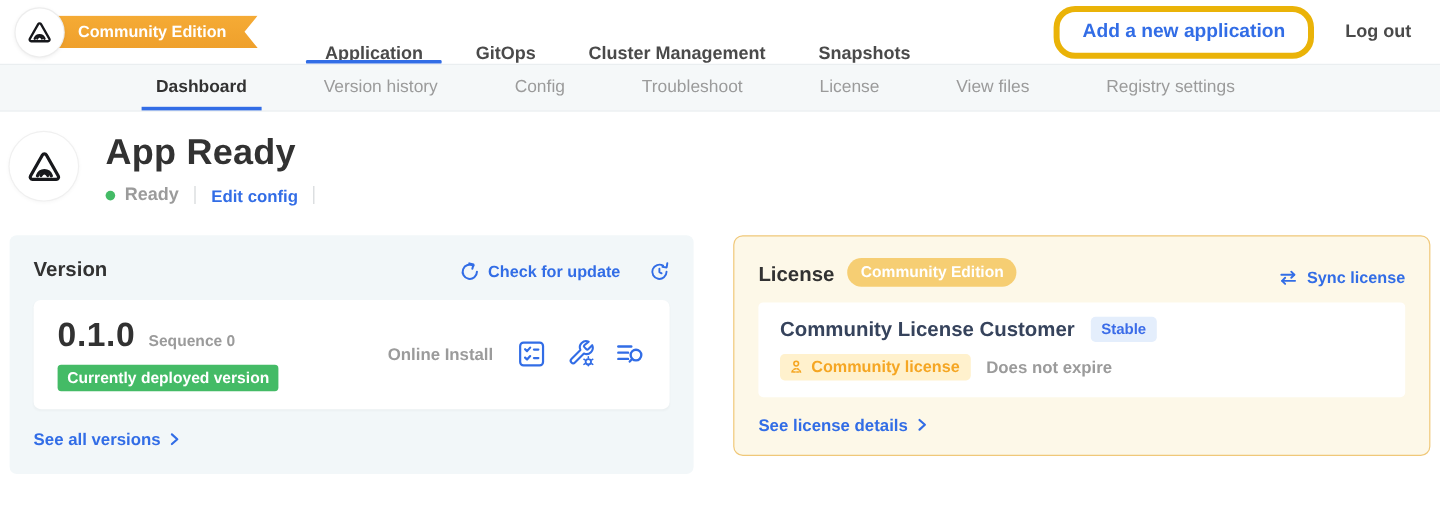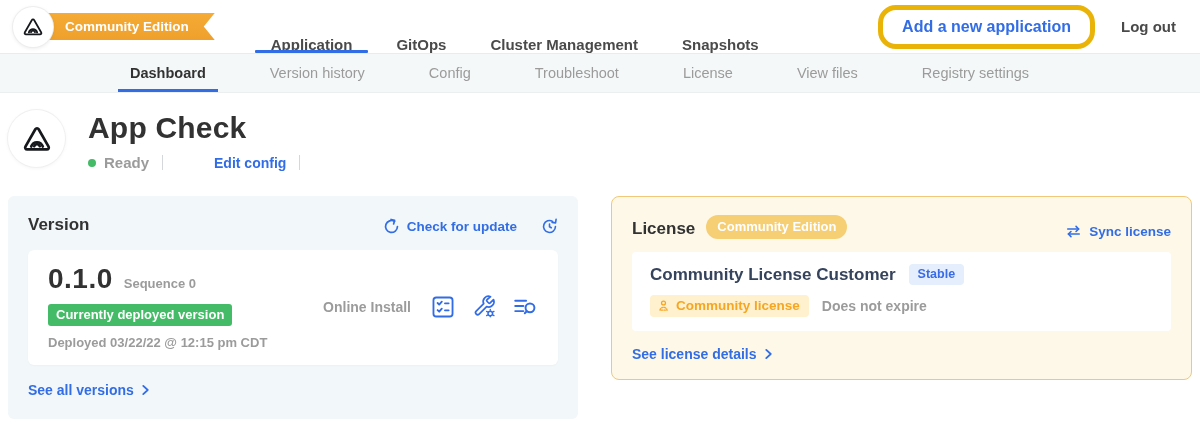--- a/index.html
+++ b/index.html
@@ -34,21 +34,21 @@
   .app-header { display: flex; align-items: flex-start; }
   .app-avatar { width: 57px; height: 57px; border-radius: 50%; background: #fff; box-shadow: 0 0 0 1px #f0f0f0, 0 1px 4px rgba(0,0,0,.06);
                 display: flex; align-items: center; justify-content: center; flex-shrink: 0; }
   .app-title-block { margin-left: 23px; padding-top: 1px; }
   .app-title { font-size: 30px; font-weight: bold; color: #323232; letter-spacing: .2px; }
   .app-status-row { display: flex; align-items: center; margin-top: 9px; }
   .status-dot { width: 8px; height: 8px; border-radius: 50%; background: #44bb66; }
   .status-text { margin-left: 8px; font-size: 15px; color: #9b9b9b; font-weight: 600; }
   .vdiv { width: 1px; height: 15px; background: #d4d8da; margin: 0 13px; }
   .link { color: #326de6; font-weight: bold; cursor: pointer; text-decoration: none; }
-  .edit-config { font-size: 14px; margin-left: 38px; }
+  .edit-config { font-size: 14px; }
 
   
   .cards { display: flex; gap: 33px; margin-top: 25px; align-items: flex-start; }
 
   .version-card { width: 570px; background: #f2f7f9; border-radius: 6px; padding: 19px 20px 21px 20px; }
   .card-head { display: flex; align-items: flex-end; }
   .card-title { font-size: 17px; font-weight: bold; color: #323232; }
   .head-links { margin-left: auto; display: flex; align-items: center; gap: 24px; }
   .icon-link { display: flex; align-items: center; gap: 7px; font-size: 13.5px; }
   .inner-card { background: #fff; border-radius: 6px; margin-top: 15px; padding: 13px 20px 15px 20px;
@@ -147,21 +147,21 @@
 
   <div class="app-header">
     <div class="app-avatar">
       <svg width="34" height="34" viewBox="0 0 24 24" fill="none" stroke="#17181c" stroke-width="1.9" stroke-linejoin="round" stroke-linecap="round">
         <path d="M12 4.4c.5 0 .92.26 1.17.7l7 12.3c.5.9-.14 1.98-1.17 1.98H5c-1.03 0-1.67-1.08-1.17-1.98l7-12.3c.25-.44.67-.7 1.17-.7z"></path>
         <path d="M7.9 17.3c1.5-4 6.7-4 8.2 0"></path>
         <path d="M10 17.1c.85-2 3.15-2 4 0"></path>
       </svg>
     </div>
     <div class="app-title-block">
-      <div class="app-title">App Check</div>
+      <div class="app-title">App Ready</div>
       <div class="app-status-row">
         <span class="status-dot"></span>
         <span class="status-text">Ready</span>
         <span class="vdiv"></span>
         <span class="link edit-config">Edit config</span>
         <span class="vdiv"></span>
       </div>
     </div>
   </div>
 
@@ -188,21 +188,20 @@
         </div>
       </div>
 
       <div class="inner-card">
         <div class="ver-left">
           <div class="ver-number-row">
             <span class="ver-number">0.1.0</span>
             <span class="ver-seq">Sequence 0</span>
           </div>
           <span class="badge-green">Currently deployed version</span>
-          <div class="deployed-at">Deployed 03/22/22 @ 12:15 pm CDT</div>
         </div>
         <div class="ver-right">
           <span class="install-type">Online Install</span>
           <span class="action-icon">
             <svg width="26" height="26" viewBox="0 0 24 24" fill="none" stroke="#326de6" stroke-width="1.7" stroke-linecap="round" stroke-linejoin="round">
               <rect x="3.2" y="3.2" width="17.6" height="17.6" rx="2.6"></rect>
               <path d="M7 8.3l1.5 1.5 2.4-2.7"></path>
               <path d="M13.8 8.6h3.4"></path>
               <path d="M7 14.8l1.5 1.5 2.4-2.7"></path>
               <path d="M13.8 15.1h3.4"></path>

